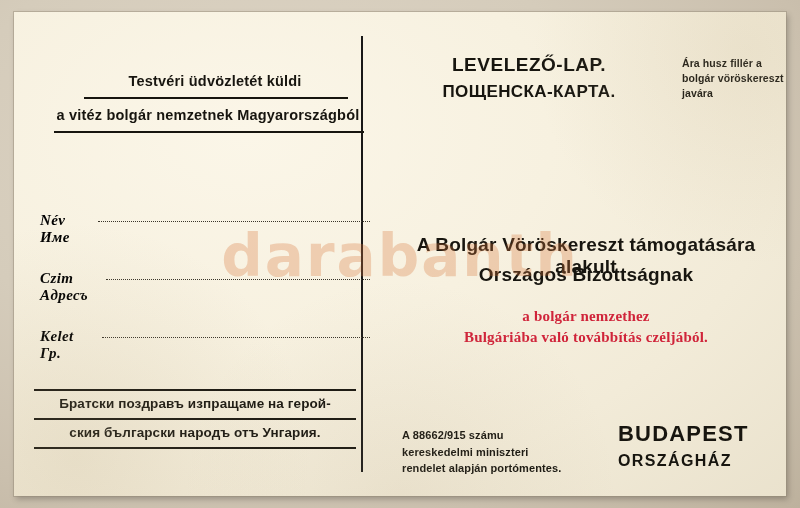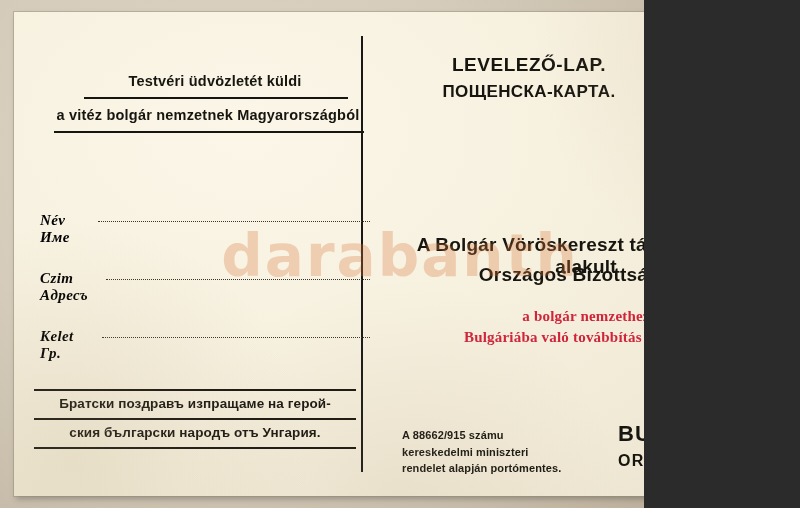--- a/index.html
+++ b/index.html
@@ -2,21 +2,21 @@
 <html><head>
 <meta charset="utf-8">
 <style>
   html, body {
     margin: 0;
     padding: 0;
     background: #2b2b2b;
   }
   #root {
     position: relative;
-    width: 644px;
+    width: 800px;
     height: 508px;
     overflow: hidden;
     background: #000000;
     font-family: "Liberation Sans", sans-serif;
   }
   
   #photo-bg {
     position: absolute;
     inset: 0;
     background:

